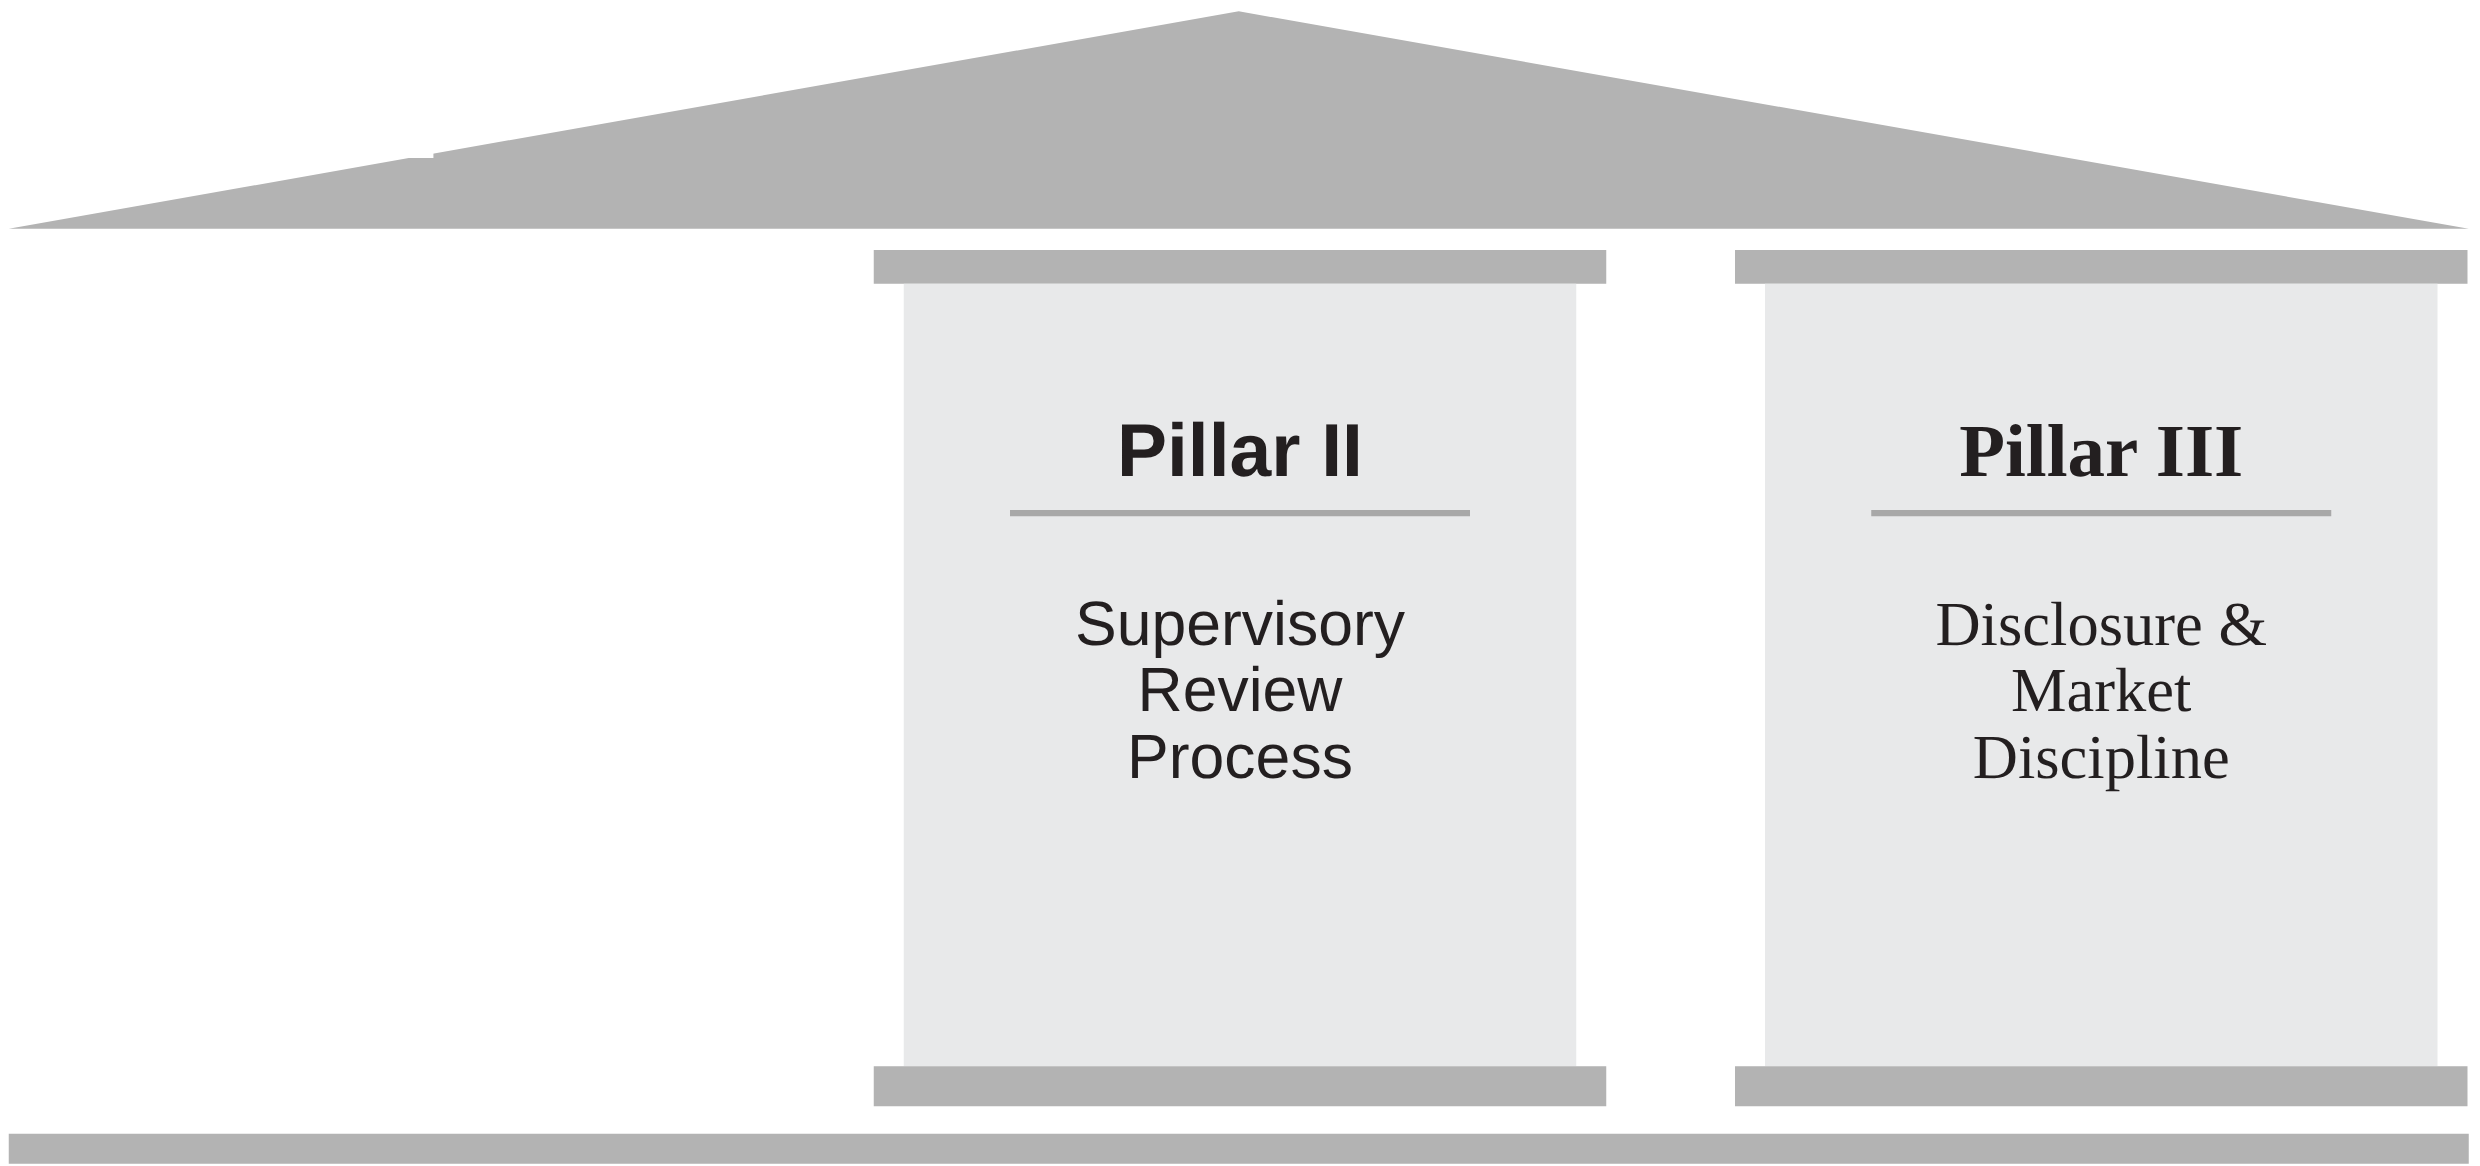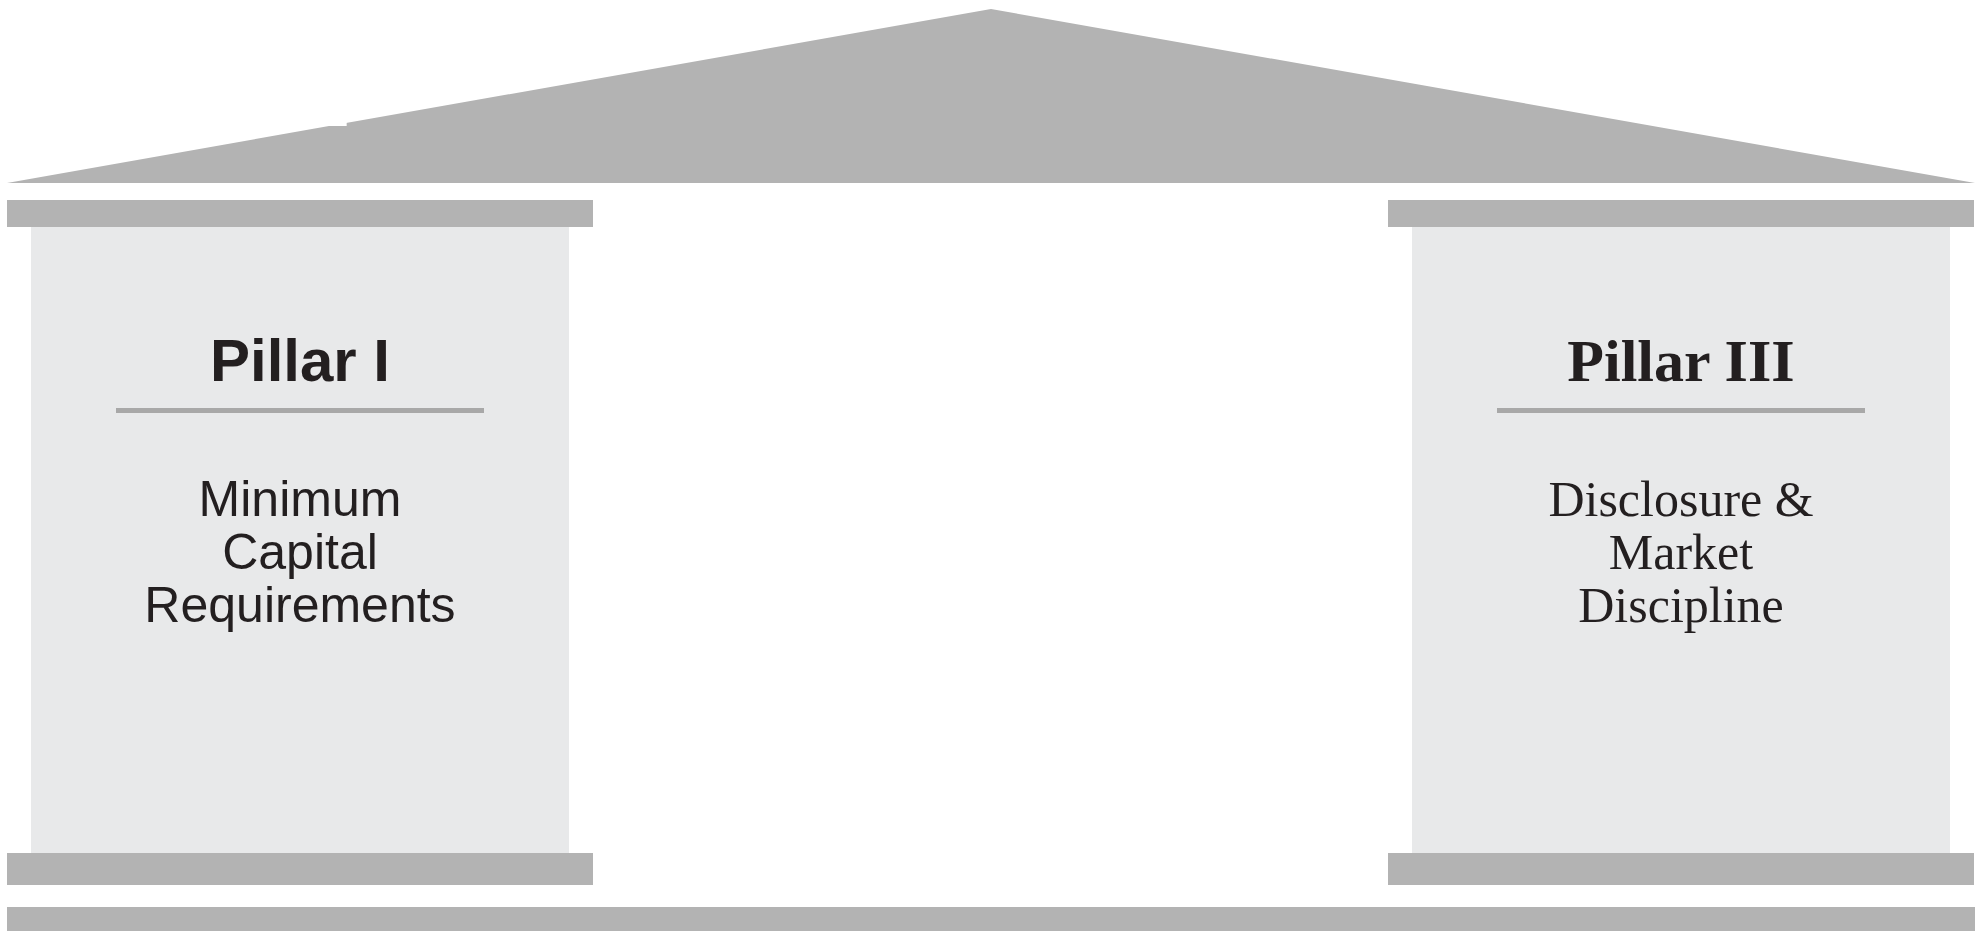--- a/index.html
+++ b/index.html
@@ -119,32 +119,32 @@
 </head>
 <body>
 
 <div class="canvas">
 
   <svg class="roof-svg" viewBox="0 0 1984 190" xmlns="http://www.w3.org/2000/svg" aria-hidden="true">
     <polygon points="991,9 1975,183 7,183"></polygon>
   </svg>
   <div class="roof-title">BASEL 3.1</div>
 
-  <div class="pillar pillar-1">
+
+  <div class="pillar pillar-2">
     <div class="capital"></div>
     <div class="shaft">
-      <div class="pillar-title">Pillar I</div>
+      <div class="pillar-title">Pillar II</div>
       <div class="title-underline"></div>
-      <div class="pillar-desc">Minimum
-Capital
-Requirements</div>
+      <div class="pillar-desc">Supervisory
+Review
+Process</div>
     </div>
     <div class="base"></div>
   </div>
-
 
   <div class="pillar pillar-3">
     <div class="capital"></div>
     <div class="shaft">
       <div class="pillar-title">Pillar III</div>
       <div class="title-underline"></div>
       <div class="pillar-desc">Disclosure &amp;
 Market
 Discipline</div>
     </div>

